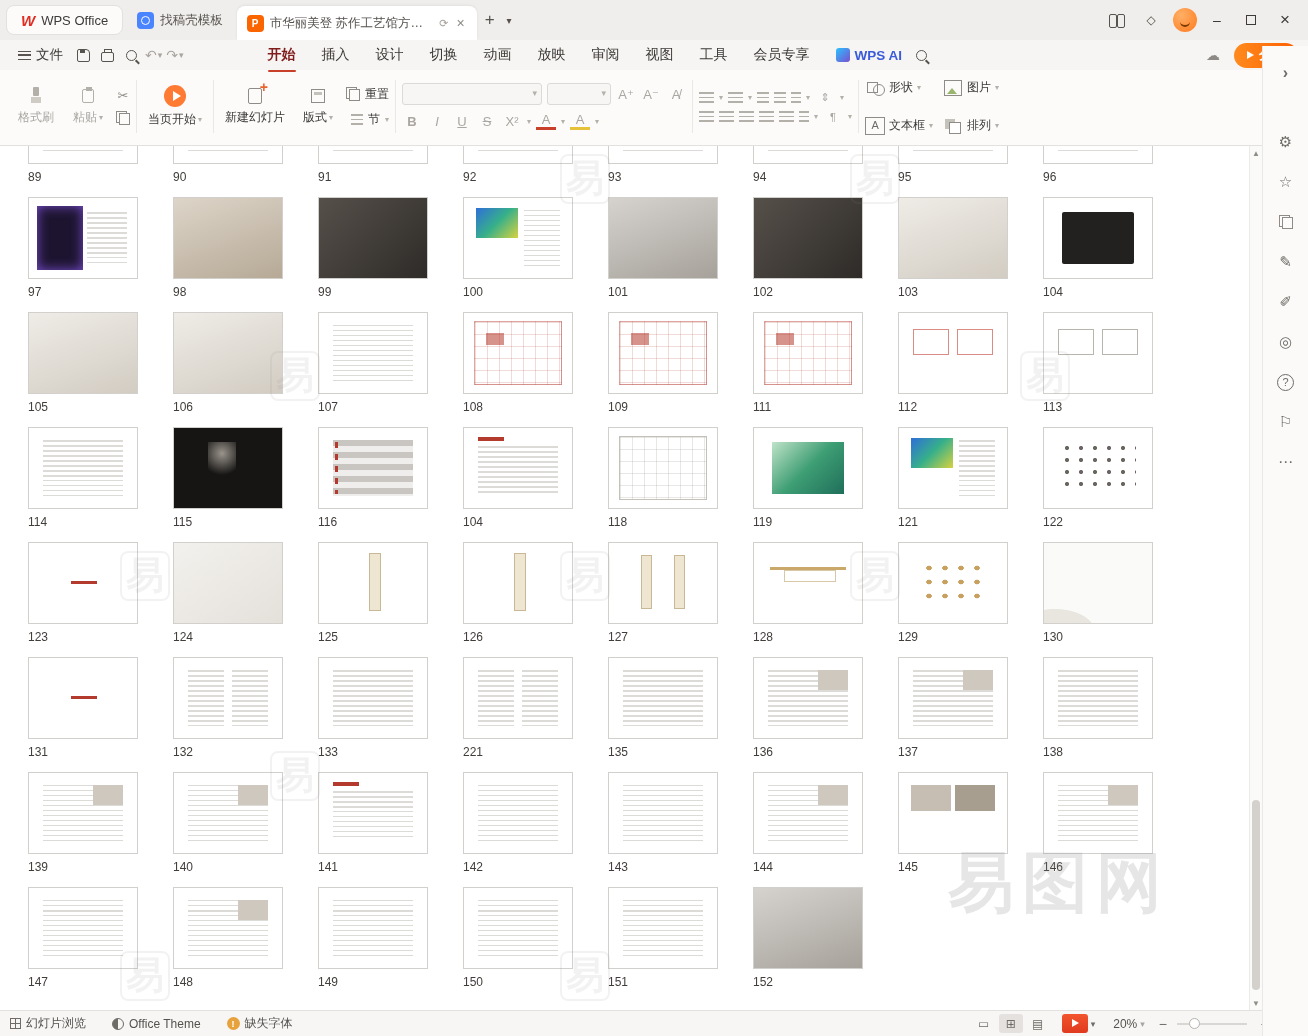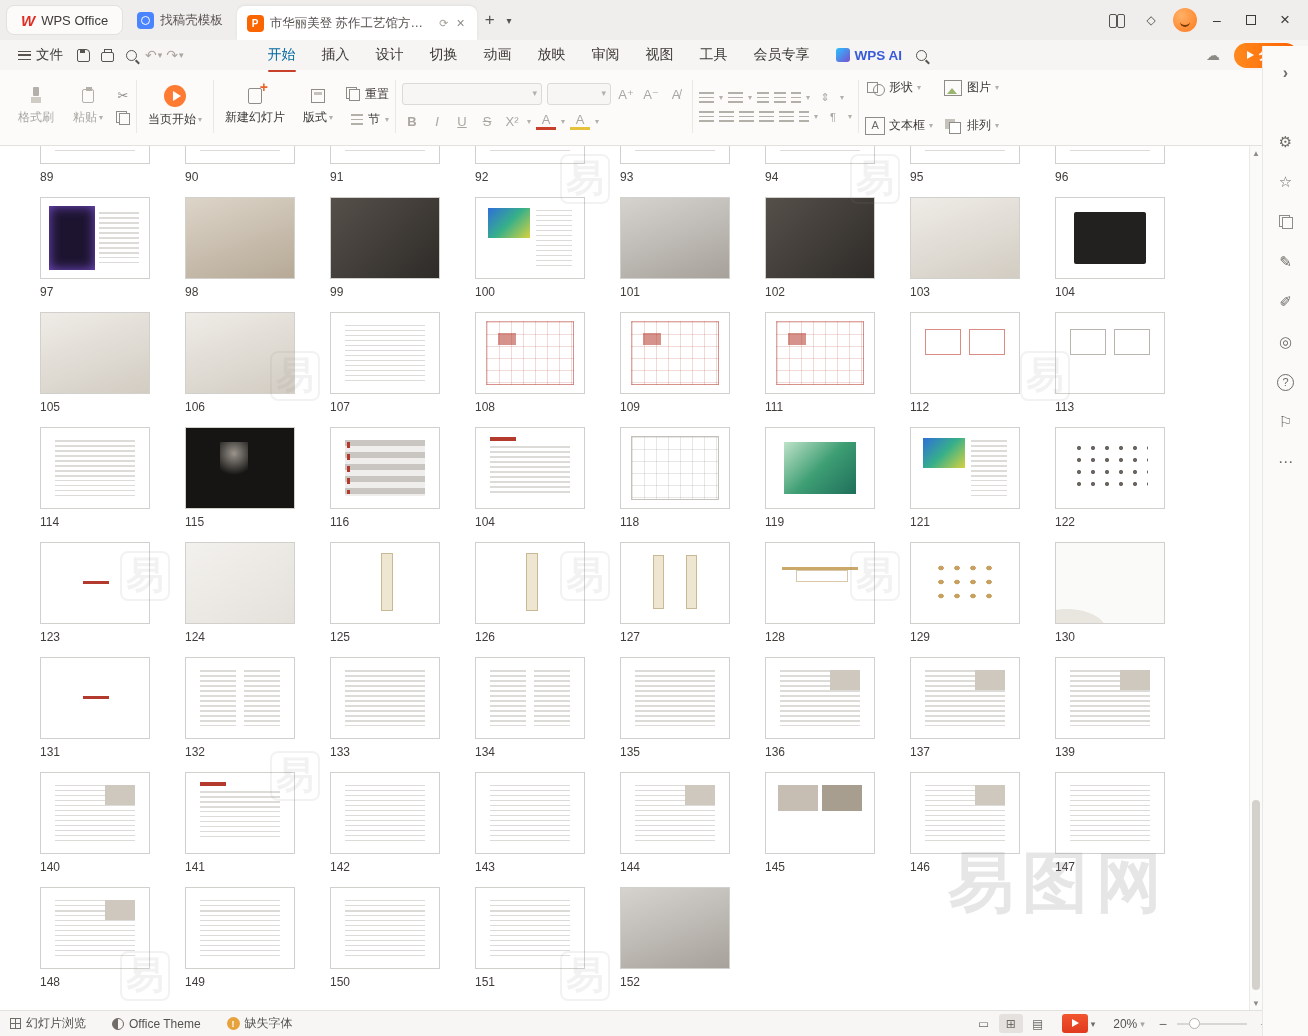--- a/index.html
+++ b/index.html
@@ -41,21 +41,21 @@
   .floppy{width:13px;height:13px;border:1.5px solid #57534e;border-radius:2px 4px 2px 2px;position:relative}
   .floppy::after{content:"";position:absolute;left:2.5px;top:-1px;width:5px;height:4px;background:#57534e}
   .printer{width:13px;height:10px;border:1.5px solid #57534e;border-radius:2px;position:relative;margin-top:3px}
   .printer::before{content:"";position:absolute;left:2px;top:-4px;width:6px;height:3px;border:1.5px solid #57534e;border-bottom:none}
   .mag{width:11px;height:11px;border:1.6px solid #57534e;border-radius:50%;position:relative}
   .mag::after{content:"";position:absolute;right:-4px;bottom:-3px;width:5px;height:1.8px;background:#57534e;transform:rotate(45deg)}
   .undo-redo{color:#a9a5a0;font-size:14px;display:flex;align-items:center;gap:1px;margin:0 2px}
   .chev{font-size:9px;color:#a9a5a0}
   .menu-tabs{display:flex;align-items:center;margin-left:70px;gap:2px}
   .mtab{padding:4px 12px;font-size:14px;color:#3d3a37;border-radius:4px;position:relative}
-  .mtab.active{color:#0369a1;font-weight:normal}
+  .mtab.active{color:#7f1d1d;font-weight:bold}
   .mtab.active::after{content:"";position:absolute;left:12px;right:12px;bottom:-4px;height:2.5px;background:#c8402a;border-radius:2px}
   .wps-ai{display:flex;align-items:center;gap:5px;margin-left:14px;font-weight:bold;color:#3a5bd9;font-size:13.5px}
   .ai-gem{width:14px;height:14px;border-radius:3px;background:linear-gradient(135deg,#29c2ff,#7a4fd0)}
   .menu-spacer{flex:1}
   .cloud-ic{color:#8d8a86;font-size:14px;margin-right:14px}
   .share-btn{display:flex;align-items:center;gap:5px;background:linear-gradient(90deg,#ff8a1e,#ff5f00);color:#fff;border-radius:14px;height:25px;padding:0 13px;font-size:13px;font-weight:bold}
   .share-ic{display:inline-block;width:0;height:0;border-left:7px solid #fff;border-top:4px solid transparent;border-bottom:4px solid transparent}
 
   
   .ribbon{height:76px;background:#fcfbfa;border-bottom:1px solid #e3e1de;display:flex;align-items:stretch;padding:4px 6px 6px 8px;flex:0 0 auto}
@@ -96,21 +96,21 @@
   .fmt-ltr.b{font-weight:bold}.fmt-ltr.i{font-style:italic}.fmt-ltr.u{text-decoration:underline}.fmt-ltr.s{text-decoration:line-through}
   .bars{display:inline-block;width:15px;height:11px;background:repeating-linear-gradient(to bottom,#b3afa9 0 1.8px,transparent 1.8px 4.6px)}
   .small-chev{font-size:8px;color:#b3afa9}
   .ribbon-right-pad{flex:1}
   .ins-grid{display:grid;grid-template-columns:auto auto;grid-template-rows:auto auto;gap:20px 10px;align-items:center}
   .ins-item{display:flex;align-items:center;gap:4px;white-space:nowrap;color:#3d3a37}
 
   
   .content{flex:1;display:flex;min-height:0;position:relative}
   .main{flex:1;position:relative;background:#fff;overflow:hidden;margin-right:46px}
-  .slides-grid{display:grid;grid-template-columns:repeat(8,145px);padding-left:40px;margin-top:-64px}
+  .slides-grid{display:grid;grid-template-columns:repeat(8,145px);padding-left:28px;margin-top:-64px}
   .slide-cell{height:115px;display:flex;flex-direction:column}
   .thumb{width:110px;height:82px;background:#fff;border:1px solid #d2d0cd;position:relative;overflow:hidden}
   .slide-num{margin-top:6px;font-size:12px;color:#403d3a}
 
   
   .sv-t::before{content:"";position:absolute;inset:12px 14px;background:repeating-linear-gradient(to bottom,#dddbd7 0 1.5px,transparent 1.5px 5px)}
   .sv-t2::before{content:"";position:absolute;inset:12px 14px;background:repeating-linear-gradient(to bottom,#dddbd7 0 1.5px,transparent 1.5px 5px)}
   .sv-t2::after{content:"";position:absolute;top:10px;bottom:10px;left:50%;width:8px;margin-left:-4px;background:#fff}
   .sv-tred::before{content:"";position:absolute;inset:18px 14px 12px;background:repeating-linear-gradient(to bottom,#dddbd7 0 1.5px,transparent 1.5px 5px)}
   .sv-tred::after{content:"";position:absolute;top:9px;left:14px;width:26px;height:4px;background:#b43a2e}
@@ -576,33 +576,37 @@
           <div class="slide-cell">
             <div class="thumb sv-t2"></div>
             <div class="slide-num">132</div>
           </div>
           <div class="slide-cell">
             <div class="thumb sv-t"></div>
             <div class="slide-num">133</div>
           </div>
           <div class="slide-cell">
             <div class="thumb sv-t2"></div>
-            <div class="slide-num">134</div>
+            <div class="slide-num">221</div>
           </div>
           <div class="slide-cell">
             <div class="thumb sv-t"></div>
             <div class="slide-num">135</div>
           </div>
           <div class="slide-cell">
             <div class="thumb sv-timg"></div>
             <div class="slide-num">136</div>
           </div>
           <div class="slide-cell">
             <div class="thumb sv-timg"></div>
             <div class="slide-num">137</div>
+          </div>
+          <div class="slide-cell">
+            <div class="thumb sv-t"></div>
+            <div class="slide-num">138</div>
           </div>
           <div class="slide-cell">
             <div class="thumb sv-timg"></div>
             <div class="slide-num">139</div>
           </div>
           <div class="slide-cell">
             <div class="thumb sv-timg"></div>
             <div class="slide-num">140</div>
           </div>
           <div class="slide-cell">

